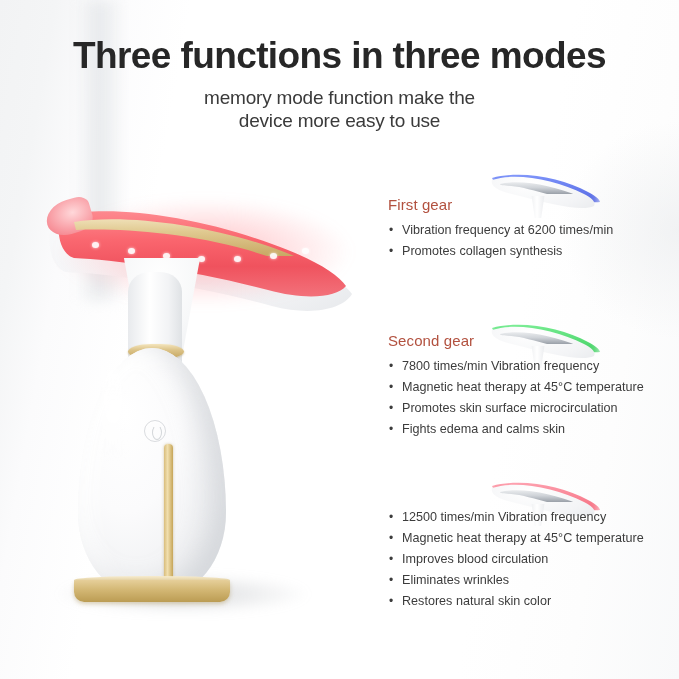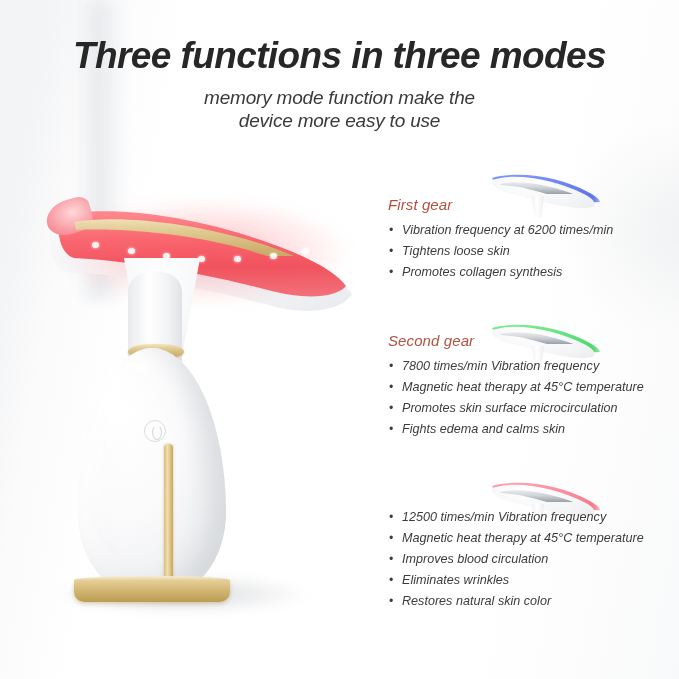--- a/index.html
+++ b/index.html
@@ -7,21 +7,20 @@
   body {
     font-family:"Liberation Sans", sans-serif;
     background:#ffffff;
     position:relative;
     overflow:hidden;
   }
   .stage {
     position:absolute; inset:0;
     background:
       linear-gradient(100deg,#f2f3f4 0%,#f4f5f6 7%,#fbfbfc 13%,#ffffff 24%,#ffffff 72%,#fdfdfd 86%,#f8f9fa 100%);
-    font-style: italic;
   }
   .backdrop-edge {
     position:absolute; left:78px; top:0; width:46px; height:300px;
     background:linear-gradient(90deg,rgba(228,230,232,0) 0%,rgba(223,226,229,.75) 45%,rgba(255,255,255,0) 100%);
     filter:blur(7px);
   }
   .corner-shade {
     position:absolute; right:0; top:120px; width:120px; height:220px;
     background:radial-gradient(ellipse at right center,rgba(232,234,236,.55),rgba(255,255,255,0) 70%);
   }
@@ -245,21 +244,20 @@
     <div class="m-glow"></div>
     <div class="m-white"></div>
     <div class="m-stem"></div>
     <div class="m-band"></div>
   </div>
 
   <div class="gear gear-1">
     <div class="gear-title">First gear</div>
     <ul>
       <li>Vibration frequency at 6200 times/min</li>
-      <li>Tightens loose skin</li>
       <li>Promotes collagen synthesis</li>
     </ul>
   </div>
 
   <div class="gear gear-2">
     <div class="gear-title">Second gear</div>
     <ul>
       <li>7800 times/min Vibration frequency</li>
       <li>Magnetic heat therapy at 45°C temperature</li>
       <li>Promotes skin surface microcirculation</li>

